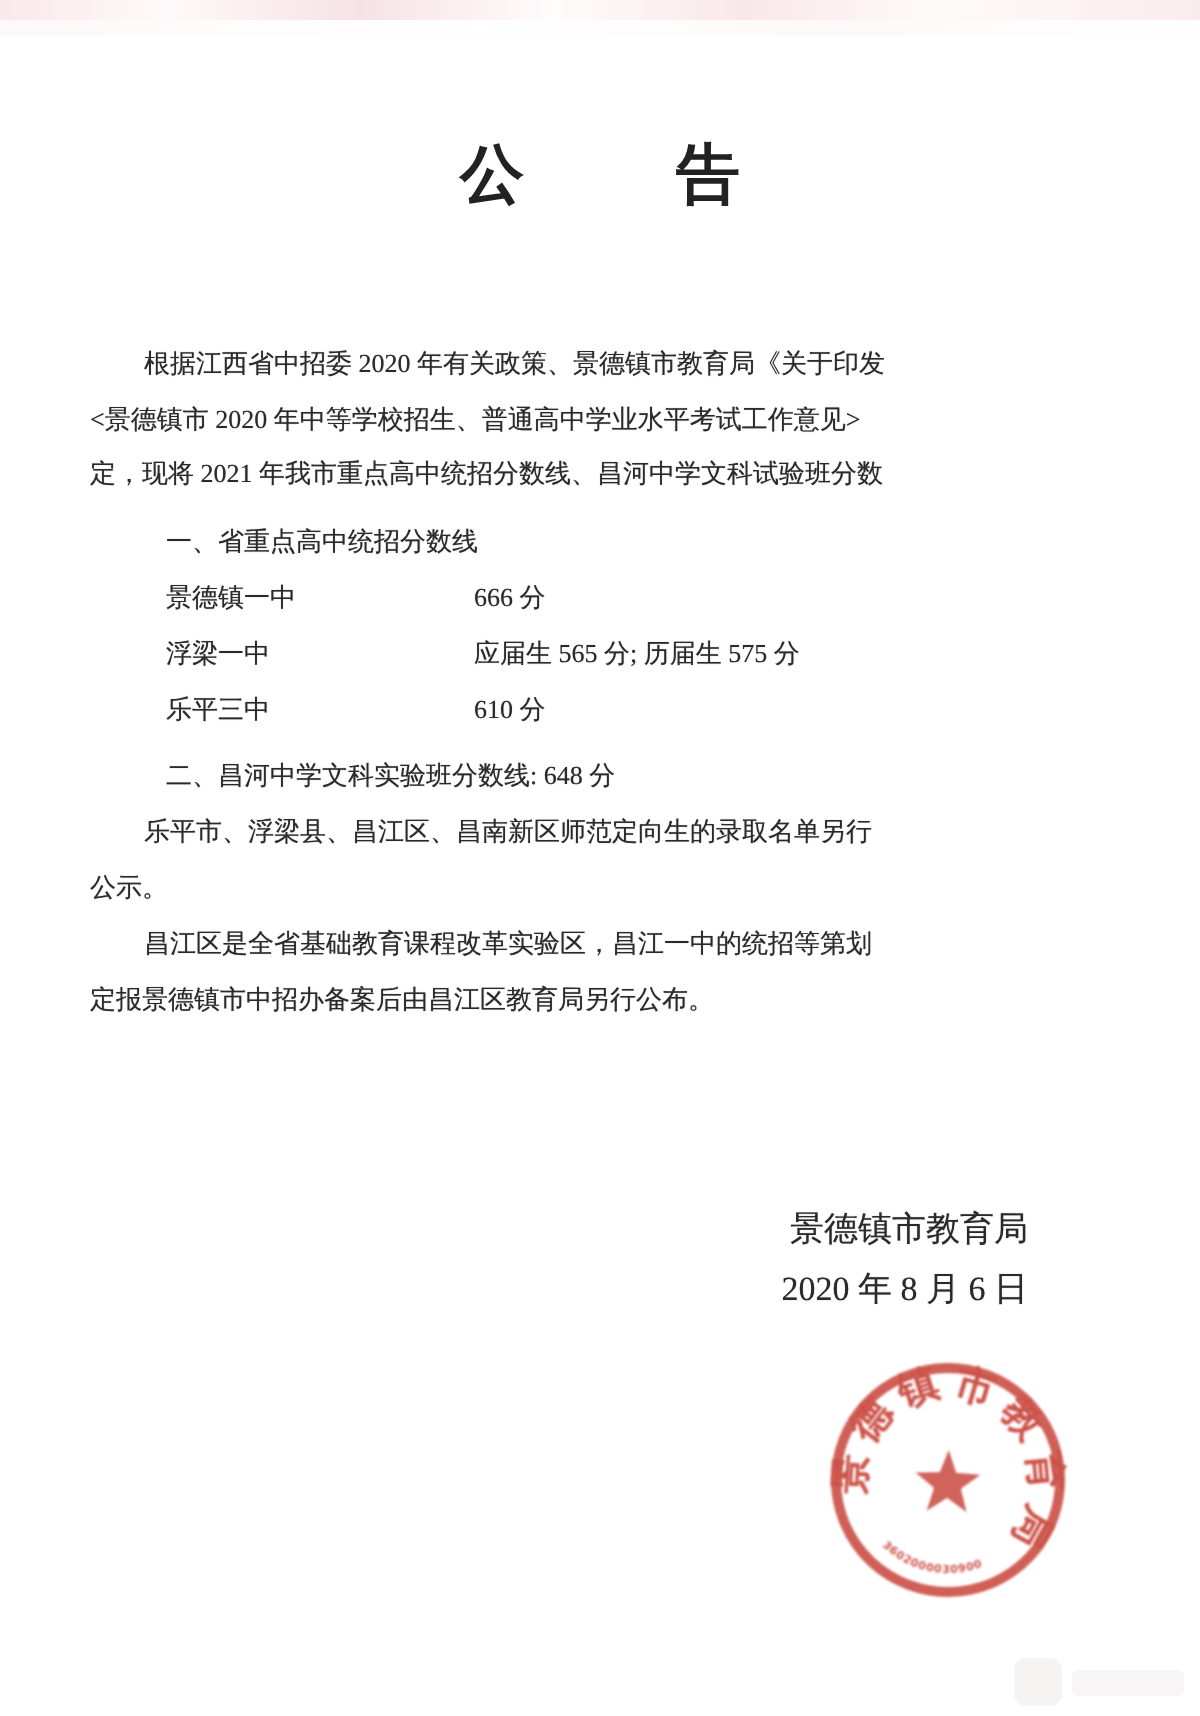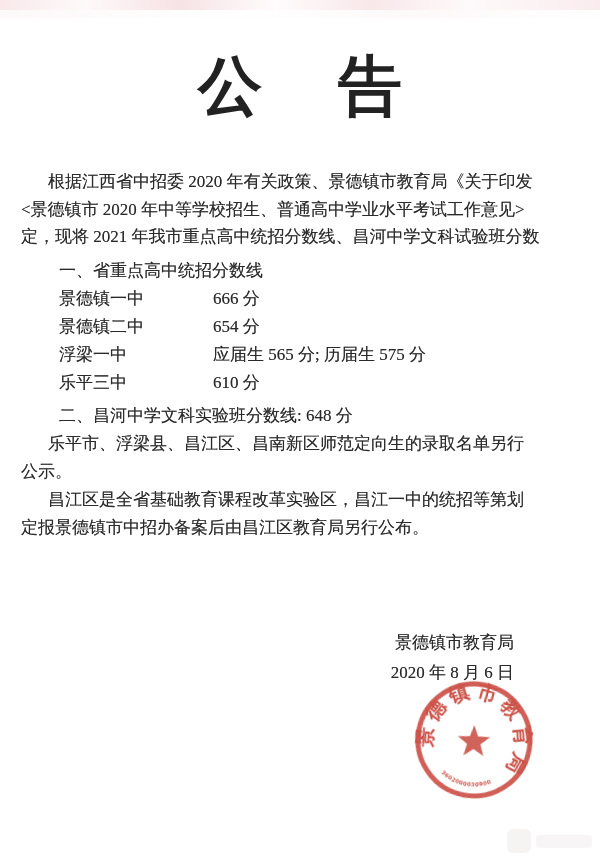--- a/index.html
+++ b/index.html
@@ -27,30 +27,30 @@
   }
   .top-band-fade {
     position: absolute; top: 10px; left: 0; right: 0; height: 8px;
     background: linear-gradient(90deg,
       rgba(248,228,231,0.25), rgba(255,250,250,0.1) 40%,
       rgba(247,226,229,0.22) 70%, rgba(255,250,250,0.12));
   }
   .title {
     margin: 60px 0 0 0;
     text-align: center;
-    font-size: 64px;
+    font-size: 32px;
     line-height: 54px;
     font-weight: bold;
     color: #222;
   }
   .title-inner { letter-spacing: 76px; margin-right: -76px; }
   .body-text {
     margin-top: 54px;
-    padding: 0 56px 0 21px;
-    font-size: 17px;
+    padding: 0 56px 0 45px;
+    font-size: 13px;
     color: #2a2a2a;
     text-shadow: 0 0 0.5px rgba(45,45,45,0.55);
   }
   .line { line-height: 27.5px; height: 27.5px; white-space: nowrap; }
   .indent { text-indent: 27px; }
   .sec-heading {
     font-weight: normal;
     line-height: 28px; height: 28px;
     padding-left: 38px;
     white-space: nowrap;
@@ -115,23 +115,20 @@
     <div class="line indent">根据江西省中招委 2020 年有关政策、景德镇市教育局《关于印发</div>
     <div class="line">&lt;景德镇市 2020 年中等学校招生、普通高中学业水平考试工作意见&gt;</div>
     <div class="line">定，现将 2021 年我市重点高中统招分数线、昌河中学文科试验班分数</div>
 
     <div class="sec-heading mt1">一、省重点高中统招分数线</div>
 
     <div class="score-row">
       <span class="school">景德镇一中</span><span class="score">666 分</span>
     </div>
     <div class="score-row">
-      <span class="school">景德镇二中</span><span class="score">654 分</span>
-    </div>
-    <div class="score-row">
       <span class="school">浮梁一中</span><span class="score">应届生 565 分; 历届生 575 分</span>
     </div>
     <div class="score-row">
       <span class="school">乐平三中</span><span class="score">610 分</span>
     </div>
 
     <div class="sec-heading mt2">二、昌河中学文科实验班分数线: 648 分</div>
 
     <div class="pline indent">乐平市、浮梁县、昌江区、昌南新区师范定向生的录取名单另行</div>
     <div class="pline">公示。</div>

